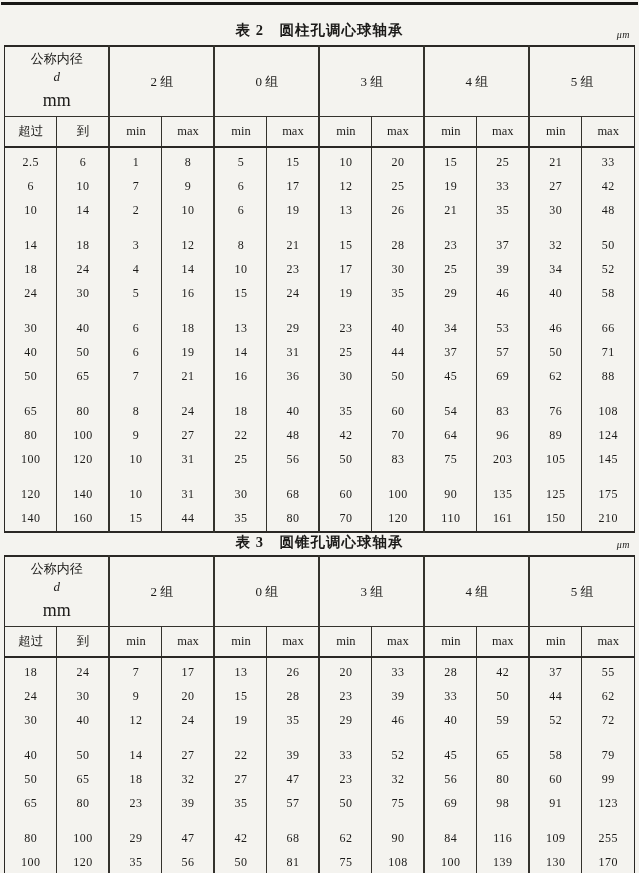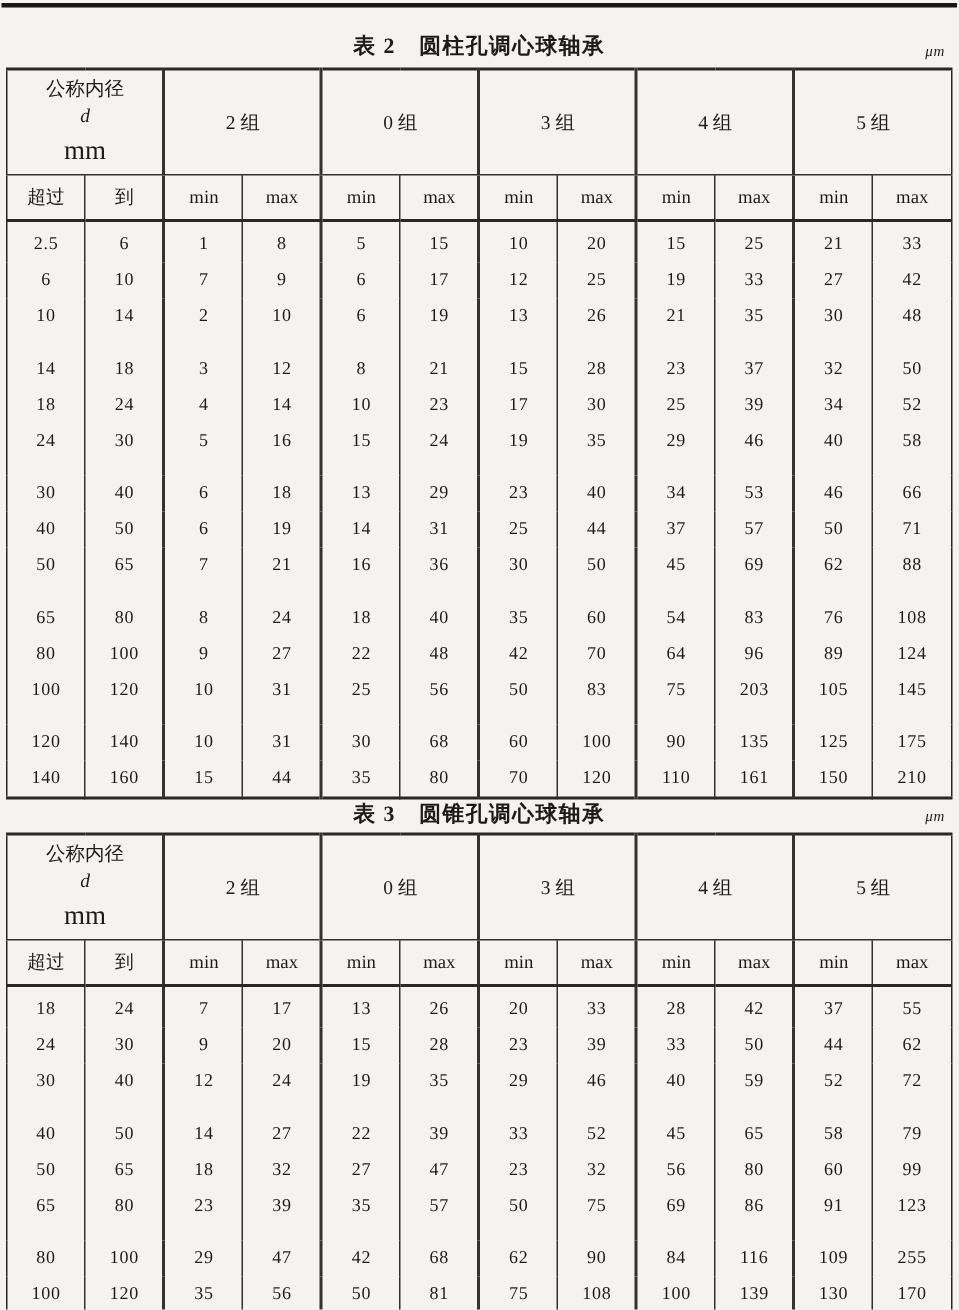--- a/index.html
+++ b/index.html
@@ -442,21 +442,21 @@
         <tr class="group-end">
           <td>65</td>
           <td>80</td>
           <td class="gb">23</td>
           <td>39</td>
           <td class="gb">35</td>
           <td>57</td>
           <td class="gb">50</td>
           <td>75</td>
           <td class="gb">69</td>
-          <td>86</td>
+          <td>98</td>
           <td class="gb">91</td>
           <td>123</td>
         </tr>
         <tr>
           <td>80</td>
           <td>100</td>
           <td class="gb">29</td>
           <td>47</td>
           <td class="gb">42</td>
           <td>68</td>

